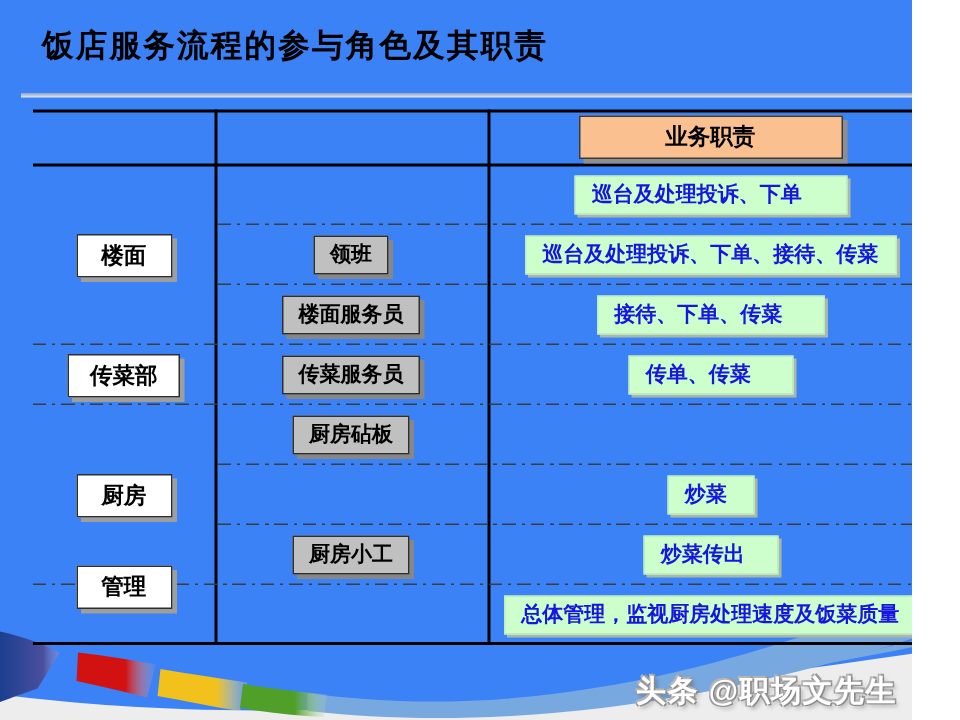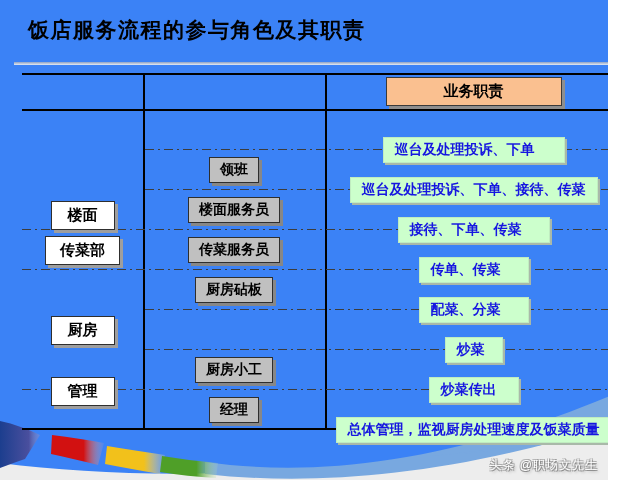--- a/index.html
+++ b/index.html
@@ -24,45 +24,45 @@
   .sep.full{left:0;width:600px}
   .sep.part{left:123px;width:477px}
   .st1{top:76px}.st2{top:116px}.st3{top:156px}.st4{top:196px}
   .st5{top:236px}.st6{top:276px}.st7{top:316px}
 
   .flexcell{position:absolute;display:flex;align-items:center;justify-content:center;}
   .hc1{left:0;top:2px;width:121px;height:33px;}
   .hc2{left:121px;top:2px;width:182px;height:33px;}
   .hc3{left:303px;top:2px;width:297px;height:33px;}
   .colrole{left:121px;width:182px;height:40px;}
-  .colduty{left:303px;width:297px;height:40px;margin-top:20px;}
+  .colduty{left:303px;width:297px;height:40px;}
   .coldep{left:0;width:121px;}
   .r0{top:37px}.r1{top:77px}.r2{top:117px}.r3{top:157px}
   .r4{top:197px}.r5{top:237px}.r6{top:277px}.r7{top:317px}
-  .dep-loumian{top:37px;height:120px;align-items:flex-end;}
+  .dep-loumian{top:37px;height:120px;}
   .dep-chuancai{top:157px;height:40px;}
   .dep-chufang{top:197px;height:120px;}
   .dep-guanli{top:298px;height:40px;}
 
   .box{white-space:nowrap;font-weight:bold;color:#000;text-align:center;}
   .orange{background:#FAC090;border:1px solid #3a3a3a;box-shadow:3px 3px 0 #8e8e8e;
           padding:4px 14px;font-size:15px;min-width:44px;}
   .orange.wide{min-width:146px;}
   .rolebox{background:#C0C0C0;border:1px solid #2e2e2e;box-shadow:3px 3px 0 #878787;
            padding:3px 10px;font-size:14px;}
   .depbox{background:#ffffff;border:1px solid #2e2e2e;box-shadow:3px 3px 0 #9e9e9e;
           padding:4px 14px;font-size:15px;min-width:34px;}
   .dutybox{background:#CCFFCC;border:1px solid #c0ecc0;box-shadow:2px 2px 0 #a9b9a9;
            padding:3px 11px;font-size:14px;font-weight:bold;color:#1616e0;white-space:nowrap;}
   .dutybox.w1{min-width:158px}.dutybox.w3{min-width:128px}
   .dutybox.w4{min-width:86px}.dutybox.w5{min-width:86px}
   .dutybox.w6{min-width:34px}.dutybox.w7{min-width:66px}
 
   .swoosh{position:absolute;left:0;top:375px;width:640px;height:105px;z-index:1;}
-  .watermark{position:absolute;right:10px;bottom:6px;z-index:3;font-size:12px;font-weight:normal;
+  .watermark{position:absolute;right:10px;bottom:6px;z-index:3;font-size:20px;font-weight:bold;
              color:#ffffff;letter-spacing:1px;
              text-shadow:1px 1px 0 #8a8a8a,-1px -1px 0 #b5b5b5,1px -1px 0 #9a9a9a,
                          -1px 1px 0 #9a9a9a,2px 2px 3px rgba(0,0,0,.28);}
 </style>
 </head>
 <body>
 
 <div class="slide">
 
   <div class="title">饭店服务流程的参与角色及其职责</div>
@@ -140,38 +140,32 @@
     </div>
     <div class="flexcell colrole r3">
       <span class="box rolebox">传菜服务员</span>
     </div>
     <div class="flexcell colrole r4">
       <span class="box rolebox">厨房砧板</span>
     </div>
     <div class="flexcell colrole r6">
       <span class="box rolebox">厨房小工</span>
     </div>
-    <div class="flexcell colrole r7">
-      <span class="box rolebox">经理</span>
-    </div>
 
     <div class="flexcell colduty r0">
       <span class="dutybox w1">巡台及处理投诉、下单</span>
     </div>
     <div class="flexcell colduty r1">
       <span class="dutybox">巡台及处理投诉、下单、接待、传菜</span>
     </div>
     <div class="flexcell colduty r2">
       <span class="dutybox w3">接待、下单、传菜</span>
     </div>
     <div class="flexcell colduty r3">
       <span class="dutybox w4">传单、传菜</span>
-    </div>
-    <div class="flexcell colduty r4">
-      <span class="dutybox w5">配菜、分菜</span>
     </div>
     <div class="flexcell colduty r5">
       <span class="dutybox w6">炒菜</span>
     </div>
     <div class="flexcell colduty r6">
       <span class="dutybox w7">炒菜传出</span>
     </div>
     <div class="flexcell colduty r7">
       <span class="dutybox">总体管理，监视厨房处理速度及饭菜质量</span>
     </div>

